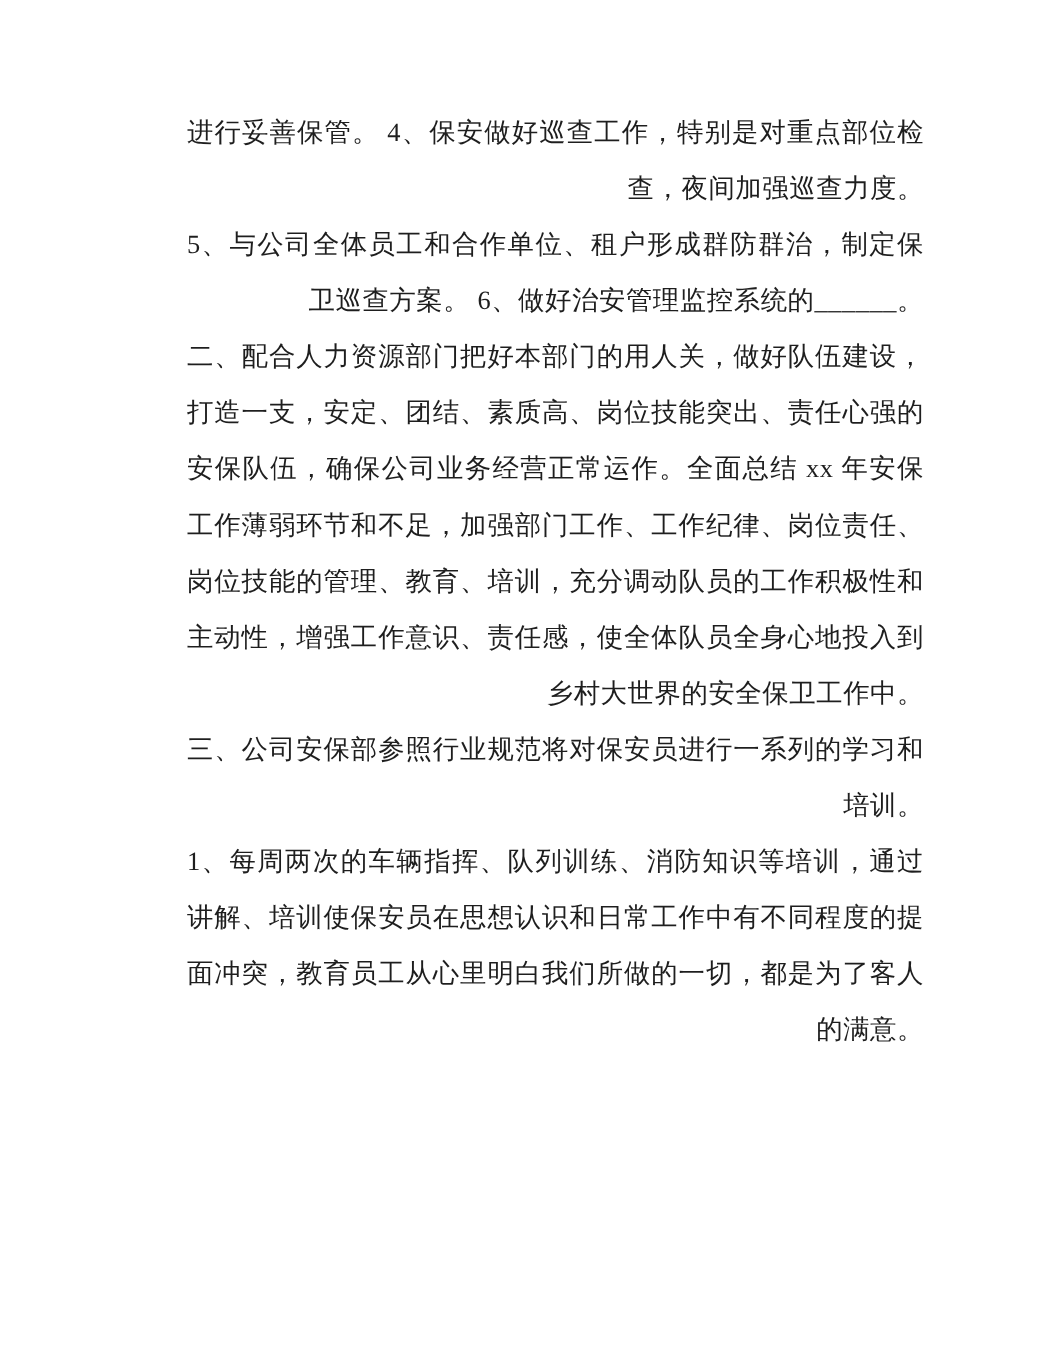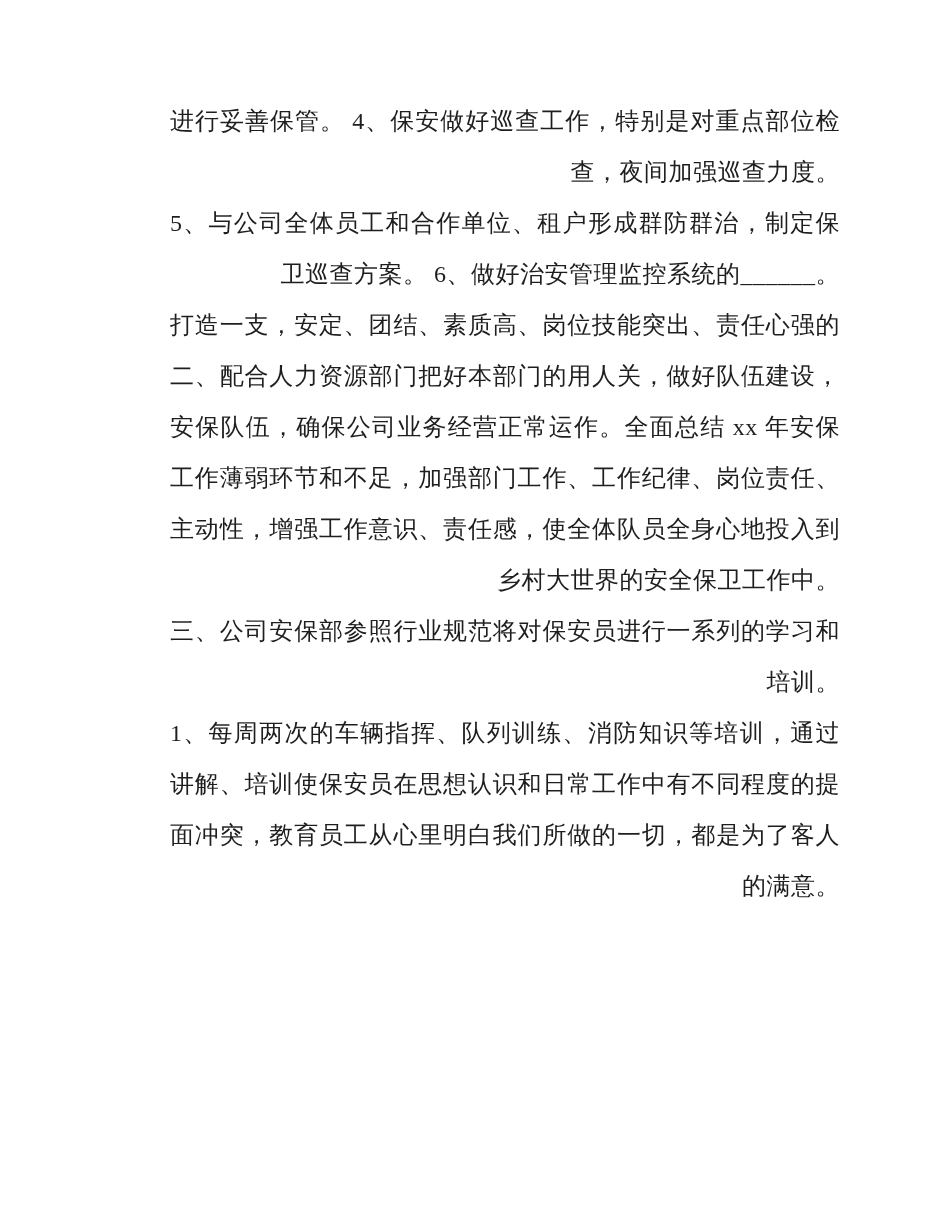--- a/index.html
+++ b/index.html
@@ -41,24 +41,25 @@
 </style>
 </head>
 <body>
 
 <div class="page">
   <div class="doc-content">
     <div class="line j">进行妥善保管。 4、保安做好巡查工作，特别是对重点部位检</div>
     <div class="line">查，夜间加强巡查力度。</div>
     <div class="line j">5、与公司全体员工和合作单位、租户形成群防群治，制定保</div>
     <div class="line">卫巡查方案。 6、做好治安管理监控系统的______。</div>
+    <div class="line j">二、配合人力资源部门把好本部门的用人关，做好队伍建设，</div>
     <div class="line j">打造一支，安定、团结、素质高、岗位技能突出、责任心强的</div>
-    <div class="line j">二、配合人力资源部门把好本部门的用人关，做好队伍建设，</div>
     <div class="line j">安保队伍，确保公司业务经营正常运作。全面总结 xx 年安保</div>
     <div class="line j">工作薄弱环节和不足，加强部门工作、工作纪律、岗位责任、</div>
+    <div class="line j">岗位技能的管理、教育、培训，充分调动队员的工作积极性和</div>
     <div class="line j">主动性，增强工作意识、责任感，使全体队员全身心地投入到</div>
     <div class="line">乡村大世界的安全保卫工作中。</div>
     <div class="line j">三、公司安保部参照行业规范将对保安员进行一系列的学习和</div>
     <div class="line">培训。</div>
     <div class="line j">1、每周两次的车辆指挥、队列训练、消防知识等培训，通过</div>
     <div class="line j">讲解、培训使保安员在思想认识和日常工作中有不同程度的提</div>
     <div class="line j">面冲突，教育员工从心里明白我们所做的一切，都是为了客人</div>
     <div class="line">的满意。</div>
   </div>
 </div>

